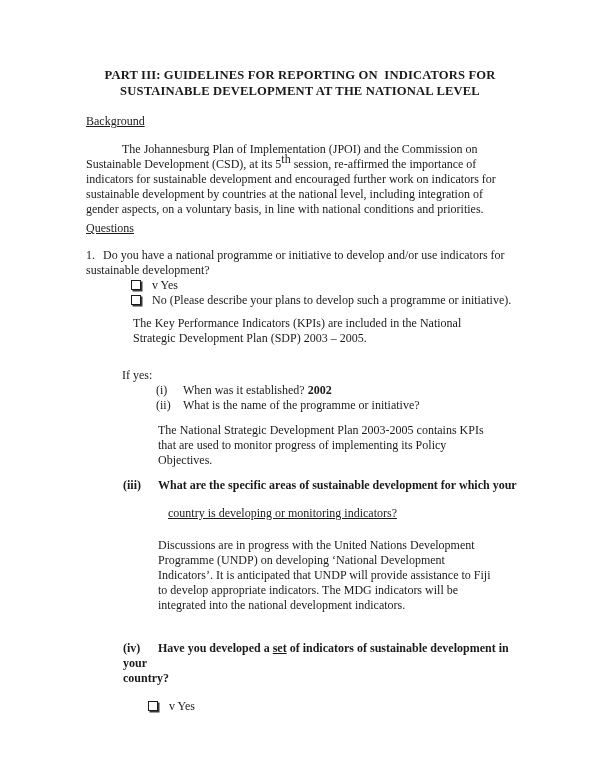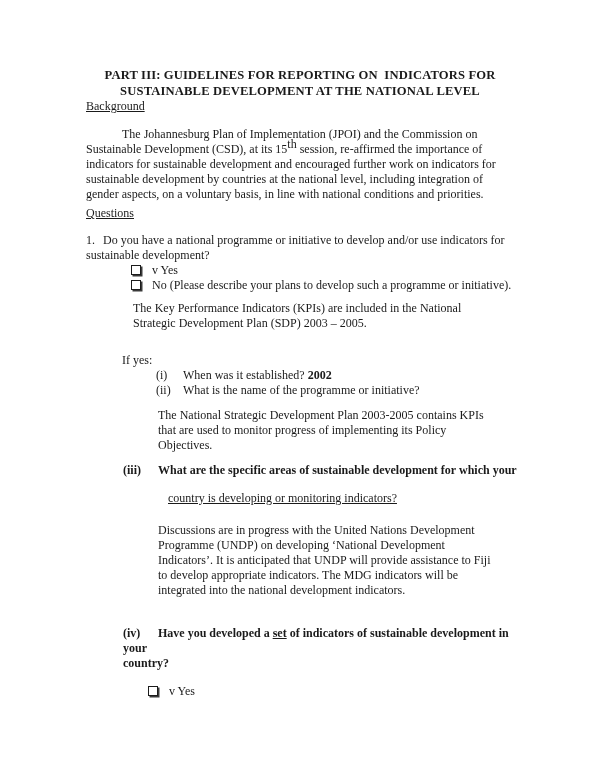--- a/index.html
+++ b/index.html
@@ -24,20 +24,21 @@
   .doc-title{
     font-weight:bold;
     font-size:12.6px;
     line-height:16px;
     text-align:center;
     white-space:pre-wrap;
     letter-spacing:.15px;
   }
   .heading{
     text-decoration:underline;
+    margin-top:15px;
     white-space:nowrap;
   }
   .heading.questions{margin-top:4px;}
   .para{margin-top:13px;}
   .pline{white-space:nowrap;}
   .pline.indent{text-indent:36px;}
   .sup{vertical-align:super;font-size:12px;line-height:0;}
   .q1{margin-top:12px;}
   .qnum{display:inline-block;width:17px;}
   .opt{margin-left:45px;white-space:nowrap;}
@@ -78,21 +79,21 @@
 <div class="page">
   <div class="content">
 
     <div class="doc-title">PART III: GUIDELINES FOR REPORTING ON  INDICATORS FOR
 SUSTAINABLE DEVELOPMENT AT THE NATIONAL LEVEL</div>
 
     <div class="heading">Background</div>
 
     <div class="para">
       <div class="pline indent">The Johannesburg Plan of Implementation (JPOI) and the Commission on</div>
-      <div class="pline"><span>Sustainable Development (CSD), at its 15</span><span class="sup">th</span><span> session, re-affirmed the importance of</span></div>
+      <div class="pline"><span>Sustainable Development (CSD), at its 5</span><span class="sup">th</span><span> session, re-affirmed the importance of</span></div>
       <div class="pline">indicators for sustainable development and encouraged further work on indicators for</div>
       <div class="pline">sustainable development by countries at the national level, including integration of</div>
       <div class="pline">gender aspects, on a voluntary basis, in line with national conditions and priorities.</div>
     </div>
 
     <div class="heading questions">Questions</div>
 
     <div class="q1">
       <div class="pline"><span class="qnum">1.</span><span>Do you have a national programme or initiative to develop and/or use indicators for</span></div>
       <div class="pline">sustainable development?</div>

